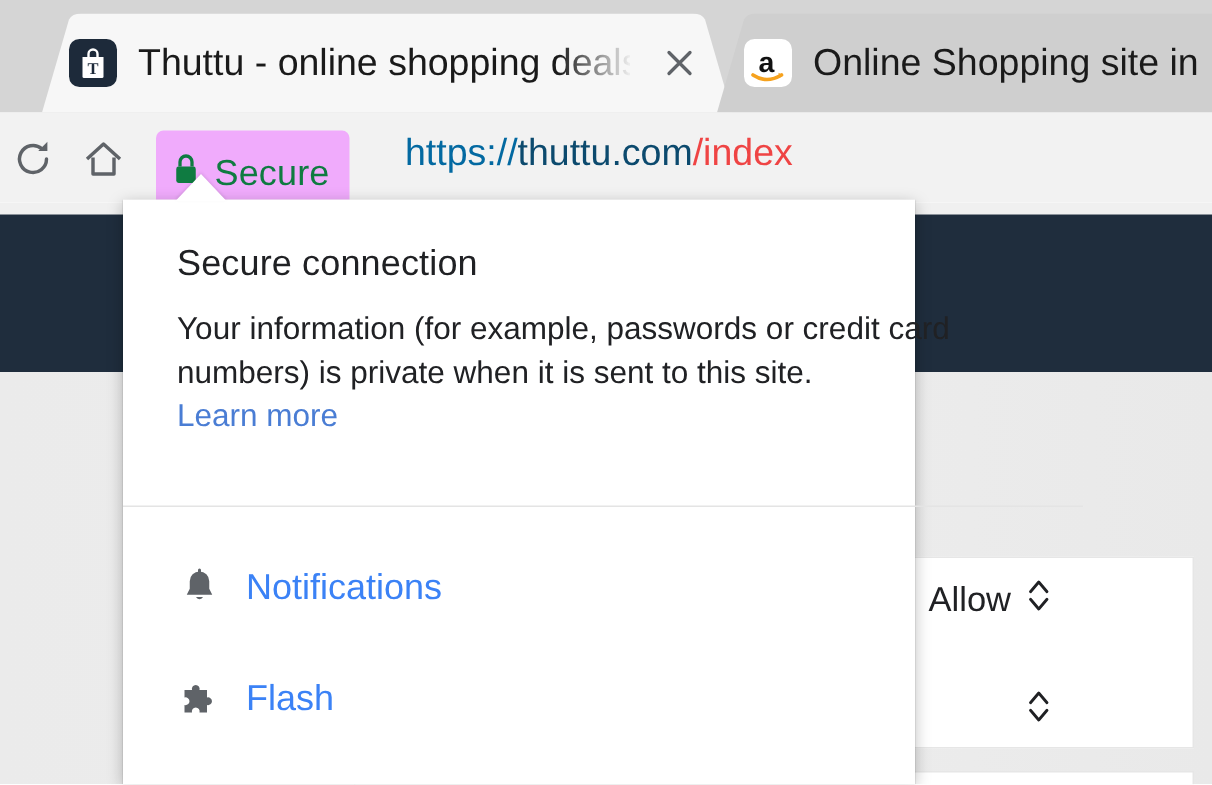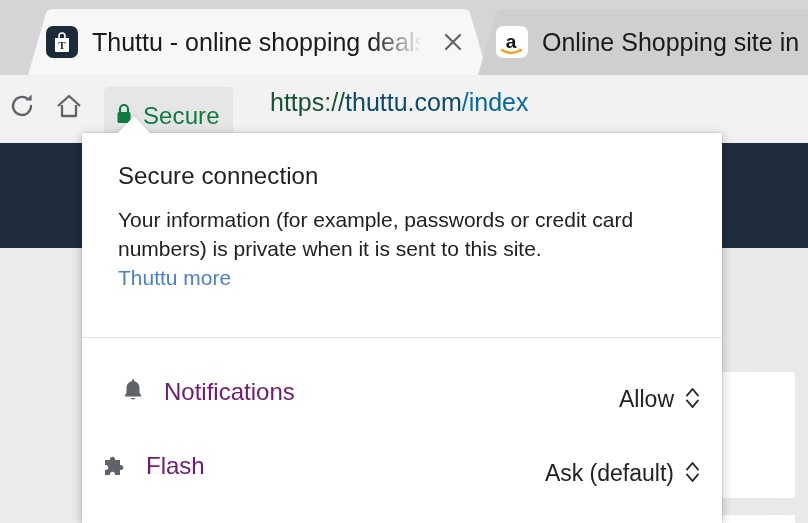--- a/index.html
+++ b/index.html
@@ -102,38 +102,38 @@
   }
   .tb-reload { left: 4px; }
   .tb-home   { left: 51px; }
 
   .security-chip {
     position: absolute;
     left: 104px; top: 87px;
     height: 57px;
     padding: 0 13px 0 10px;
     display: flex; align-items: center; gap: 9px;
-    background: #e5e5e5;
+    background: #f0abfc;
     border-radius: 5px;
   }
   .chip-label {
     font-size: 24px;
     color: #0f7b41;
     letter-spacing: .1px;
   }
 
   .urlbar {
     position: absolute;
     left: 270px; top: 88px;
     font-size: 25px;
     white-space: nowrap;
   }
-  .u-scheme { color: #14532d; }
+  .u-scheme { color: #0369a1; }
   .u-host   { color: #0c4a6e; }
-  .u-path   { color: #0369a1; }
+  .u-path   { color: #ef4444; }
 
   
   .page {
     position: absolute;
     left: 0; top: 135px;
     width: 808px; height: 388px;
     background: #ffffff;
     overflow: hidden;
   }
   .page-strip {
@@ -163,21 +163,21 @@
     left: 236px; top: 266px;
     width: 560px; height: 122px;
     background: #ffffff;
     border: 1px solid #e6e6e6;
   }
 
   
   .popup {
     position: absolute;
     left: 82px; top: 133px;
-    width: 640px; height: 390px;
+    width: 528px; height: 390px;
     background: #ffffff;
     box-shadow: 0 2px 10px rgba(0,0,0,.26), 0 0 1px rgba(0,0,0,.3);
     z-index: 50;
   }
   .popup-pointer {
     position: absolute;
     left: 117px; top: 116px;
     width: 0; height: 0;
     border-left: 17px solid transparent;
     border-right: 17px solid transparent;
@@ -219,31 +219,31 @@
 
   .perm-row {
     position: absolute;
     left: 0;
     width: 640px; height: 74px;
     display: flex;
     align-items: center;
     padding: 0 22px 0 36px;
   }
   .perm-notifications { top: 222px; }
-  .perm-flash { top: 296px; padding-left: 18px; }
+  .perm-flash { top: 296px; }
 
   .perm-icon {
     width: 30px; height: 30px;
     flex: 0 0 30px;
     display: flex; align-items: center; justify-content: center;
   }
   .perm-label {
     margin-left: 16px;
     font-size: 24px;
-    color: #701a75;
+    color: #3b82f6;
   }
   .perm-control {
     margin-left: auto;
     display: flex;
     align-items: center;
     gap: 11px;
     margin-top: 15px;
   }
   .perm-value {
     font-size: 23px;
@@ -333,21 +333,21 @@
     <span class="u-scheme">https://</span><span class="u-host">thuttu.com</span><span class="u-path">/index</span>
   </div>
 
   <div class="popup-pointer"></div>
 
   <div class="popup">
 
     <div class="popup-head">
       <div class="popup-title">Secure connection</div>
       <div class="popup-desc">Your information (for example, passwords or credit card numbers) is private when it is sent to this site.</div>
-      <a class="popup-link" href="#">Thuttu more</a>
+      <a class="popup-link" href="#">Learn more</a>
     </div>
 
     <div class="popup-divider"></div>
 
     <div class="perm-row perm-notifications">
       <span class="perm-icon">
         <svg width="26" height="28" viewBox="0 0 26 28">
           <path d="M13 3 a6.5 6.5 0 0 1 6.5 6.5 v5 l2 4 h-17 l2 -4 v-5 A6.5 6.5 0 0 1 13 3 Z" fill="#5f6368"></path>
           <rect x="12" y="1" width="2" height="3" rx="1" fill="#5f6368"></rect>
           <path d="M10.6 20 q2.4 3 4.8 0 Z" fill="#5f6368"></path>
@@ -366,21 +366,20 @@
     </div>
 
     <div class="perm-row perm-flash">
       <span class="perm-icon">
         <svg width="28" height="28" viewBox="0 0 28 28">
           <path d="M4 8 h5 a2.6 2.6 0 1 1 5 0 h5 v5 a2.6 2.6 0 1 1 0 5 v5 h-5 a2.6 2.6 0 1 0 -5 0 h-5 v-5 a2.6 2.6 0 1 0 0 -5 Z" fill="#5f6368"></path>
         </svg>
       </span>
       <span class="perm-label">Flash</span>
       <span class="perm-control">
-        <span class="perm-value">Ask (default)</span>
         <span>
           <svg width="15" height="24" viewBox="0 0 15 24">
             <path d="M2 9.5 L7.5 3 L13 9.5" stroke="#202124" stroke-width="1.9" fill="none" stroke-linecap="round" stroke-linejoin="round"></path>
             <path d="M2 14.5 L7.5 21 L13 14.5" stroke="#202124" stroke-width="1.9" fill="none" stroke-linecap="round" stroke-linejoin="round"></path>
           </svg>
         </span>
       </span>
     </div>
 
   </div>

